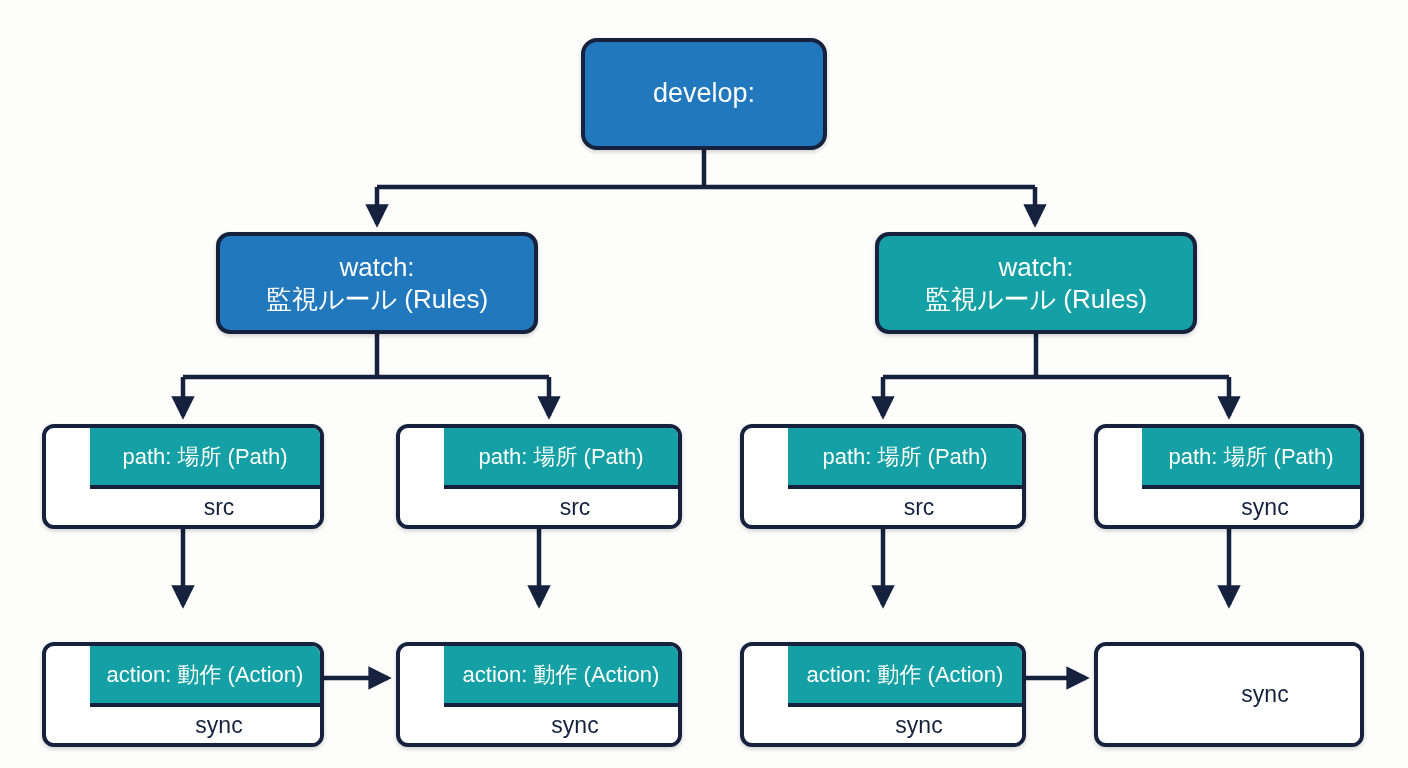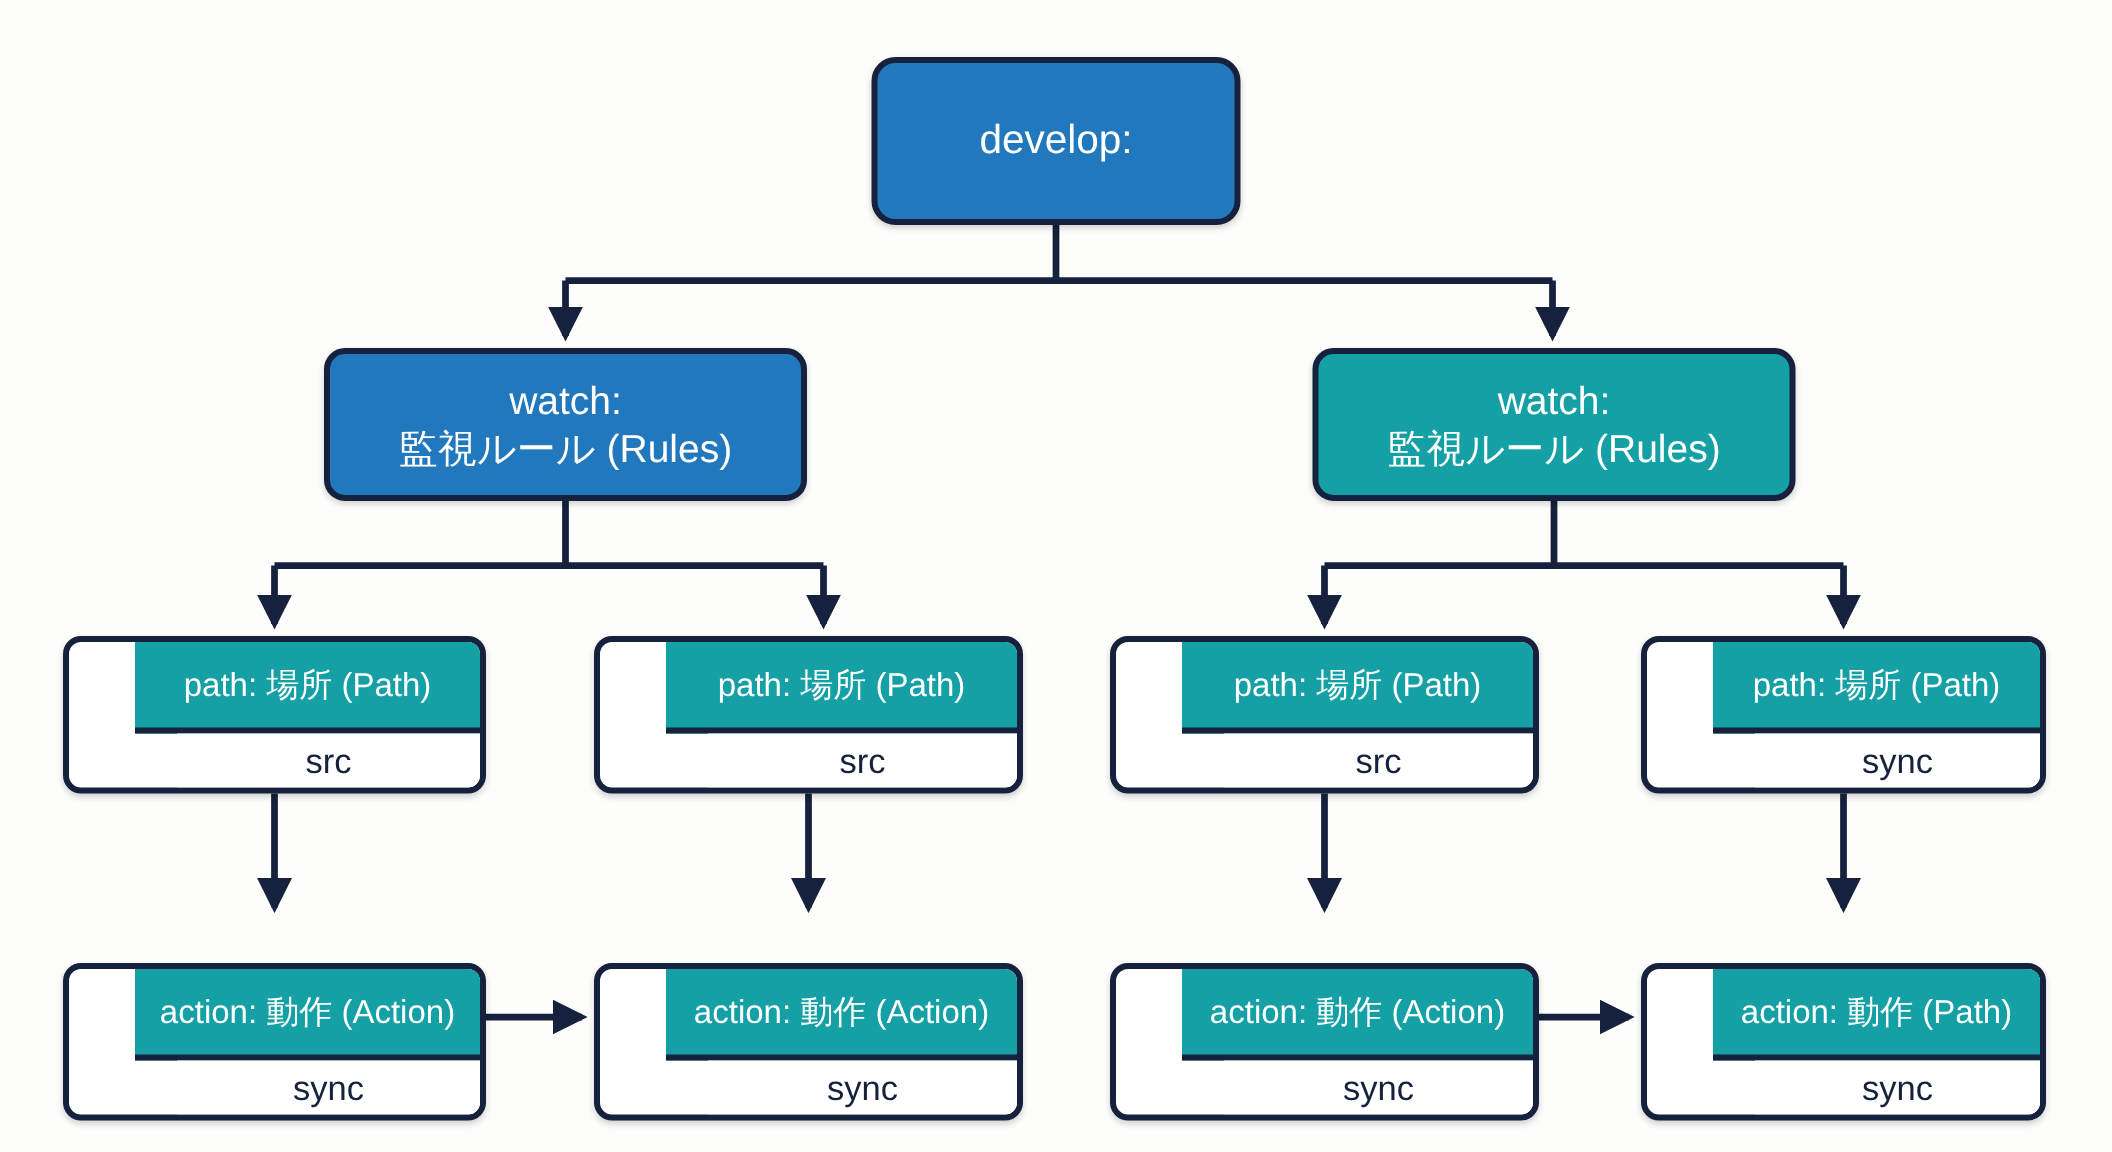--- a/index.html
+++ b/index.html
@@ -196,17 +196,16 @@
     <div class="rec-head">action: 動作 (Action)</div>
     <div class="rec-body">sync</div>
   </div>
 
   <div class="record row-action col-3">
     <div class="rec-head">action: 動作 (Action)</div>
     <div class="rec-body">sync</div>
   </div>
 
   <div class="record row-action col-4">
-    <div class="rec-head">action: 動作 (Path)</div>
     <div class="rec-body">sync</div>
   </div>
 
 </div>
 
 </body></html>

